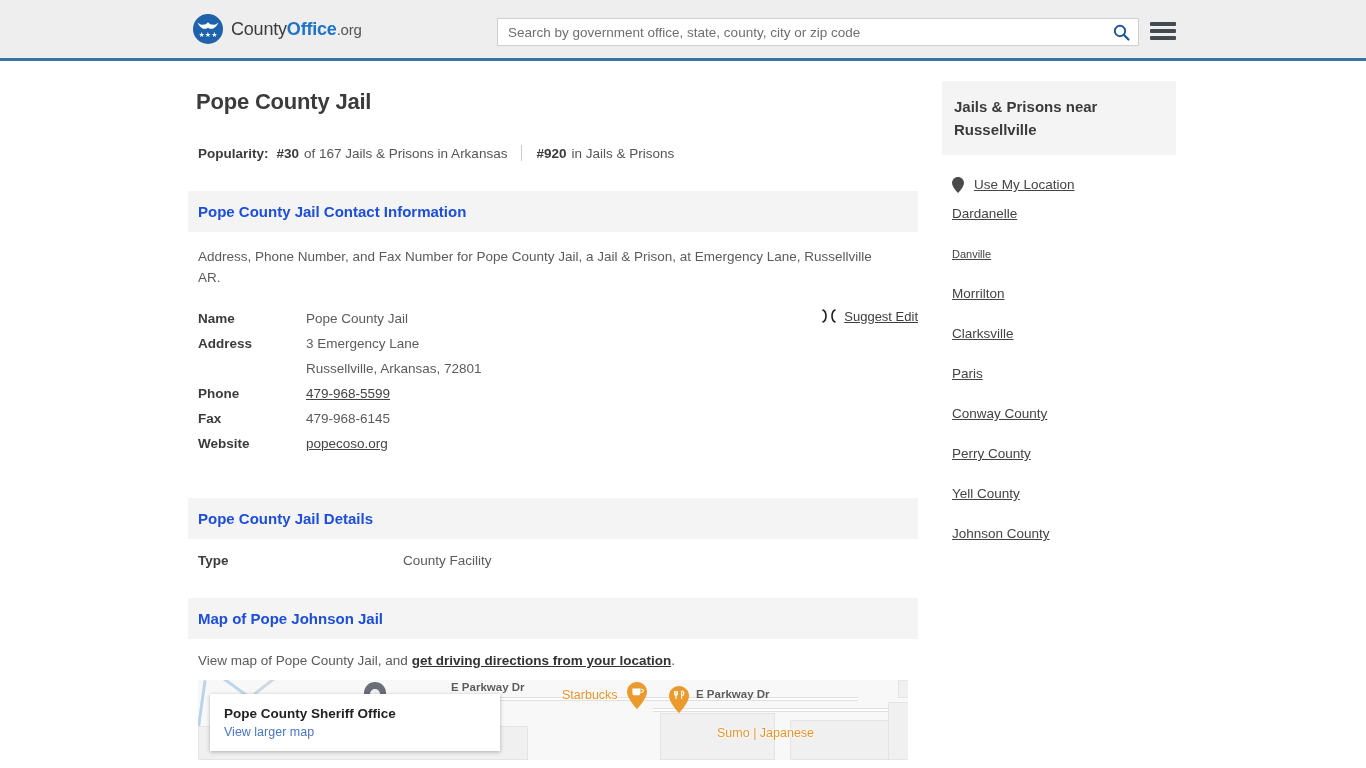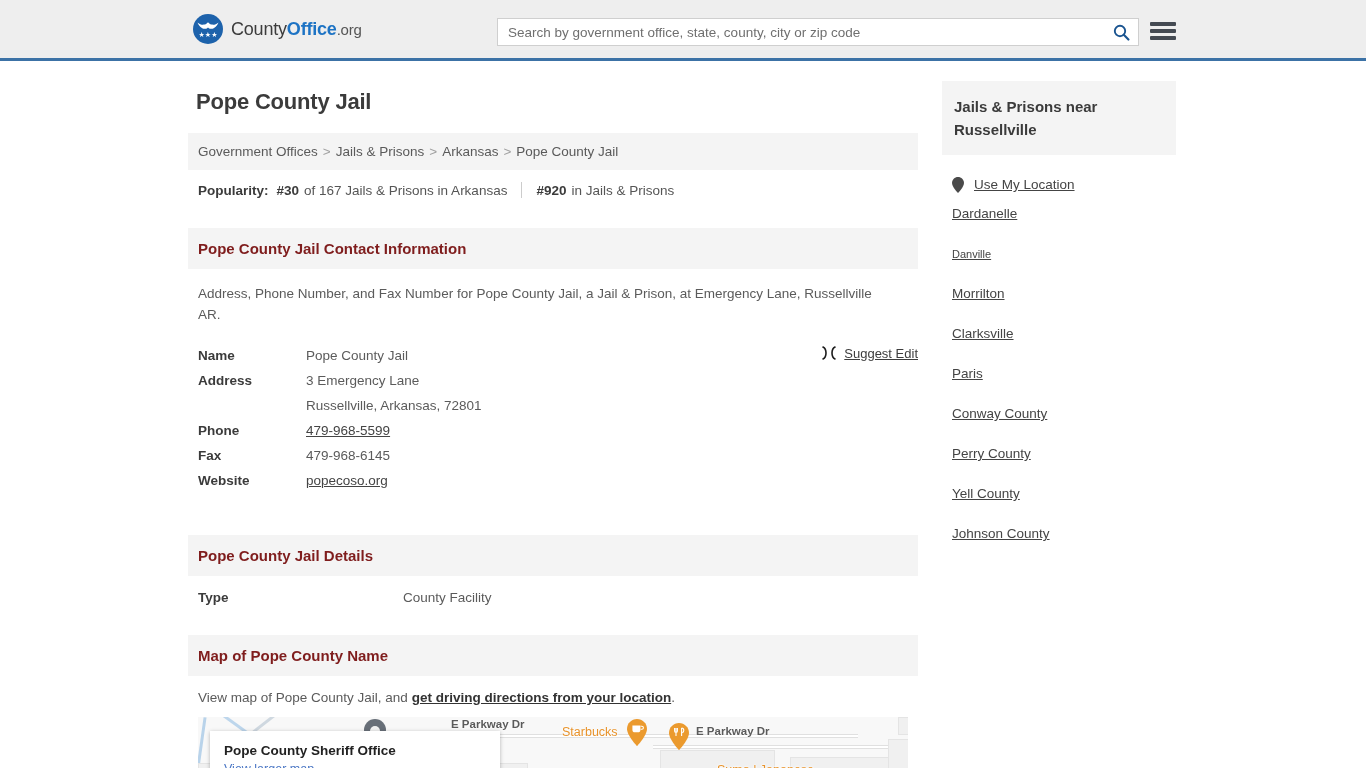--- a/index.html
+++ b/index.html
@@ -165,21 +165,21 @@
     background: #cccccc;
     margin: 0 14px;
   }
 
   
   .sec-head {
     background: #f4f4f4;
     padding: 12px 10px;
     font-size: 15px;
     font-weight: bold;
-    color: #7f1d1d;
+    color: #1d4ed8;
     margin-top: 18px;
   }
   .sec-desc {
     padding: 14px 10px 4px 10px;
     font-size: 13.5px;
     line-height: 21px;
     color: #5b5b5b;
     max-width: 715px;
   }
 
@@ -351,23 +351,20 @@
   </div>
 </div>
 
 <div class="page">
   <div class="container">
 
     <div class="main-col">
 
       <h1 class="page-title">Pope County Jail</h1>
 
-      <div class="breadcrumb">
-        <a href="#">Government Offices</a><span class="sep">&gt;</span><a href="#">Jails &amp; Prisons</a><span class="sep">&gt;</span><a href="#">Arkansas</a><span class="sep">&gt;</span><span class="current">Pope County Jail</span>
-      </div>
 
       <div class="popularity">
         <span class="plabel">Popularity:</span>
         <span class="rank">#30</span>
         <span style="margin-left:5px">of 167 Jails &amp; Prisons in Arkansas</span>
         <span class="pdiv"></span>
         <span class="rank">#920</span>
         <span style="margin-left:5px">in Jails &amp; Prisons</span>
       </div>
 
@@ -409,21 +406,21 @@
           <span class="ival"><a class="link" href="#">popecoso.org</a></span>
         </div>
       </div>
 
       <div class="sec-head" style="margin-top:42px">Pope County Jail Details</div>
       <div class="detail-row">
         <span class="dkey">Type</span>
         <span class="dval">County Facility</span>
       </div>
 
-      <div class="sec-head" style="margin-top:16px">Map of Pope County Name</div>
+      <div class="sec-head" style="margin-top:16px">Map of Pope Johnson Jail</div>
       <div class="map-intro"><span>View map of Pope County Jail, and </span><a href="#">get driving directions from your location</a><span>.</span></div>
 
       <div class="map-box">
         <div class="map-canvas">
 
           <div class="map-road" style="left:240px; top:17px; width:420px; height:4px;"></div>
           <div class="map-road" style="left:455px; top:28px; width:260px; height:4px;"></div>
           <div class="map-water" style="left:0px; top:0px; width:3px; height:80px; transform:rotate(8deg);"></div>
           <div style="position:absolute;left:-10px;top:4px;width:90px;height:3px;background:#bdd6ec;transform:rotate(36deg);"></div>
           <div style="position:absolute;left:50px;top:2px;width:40px;height:3px;background:#cfd8e0;transform:rotate(-38deg);"></div>

